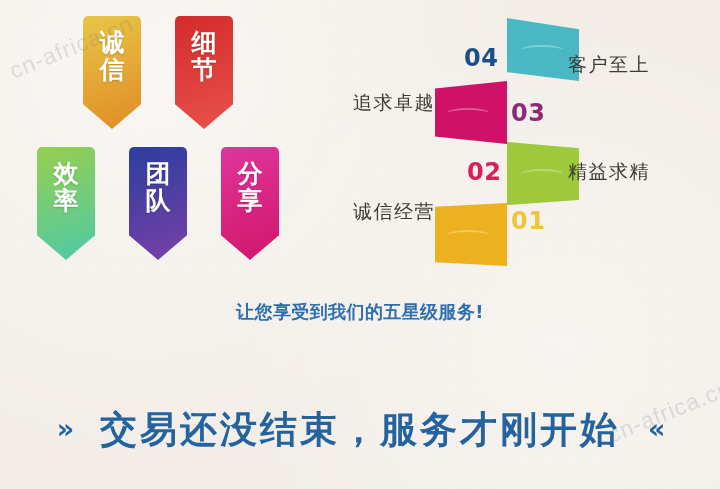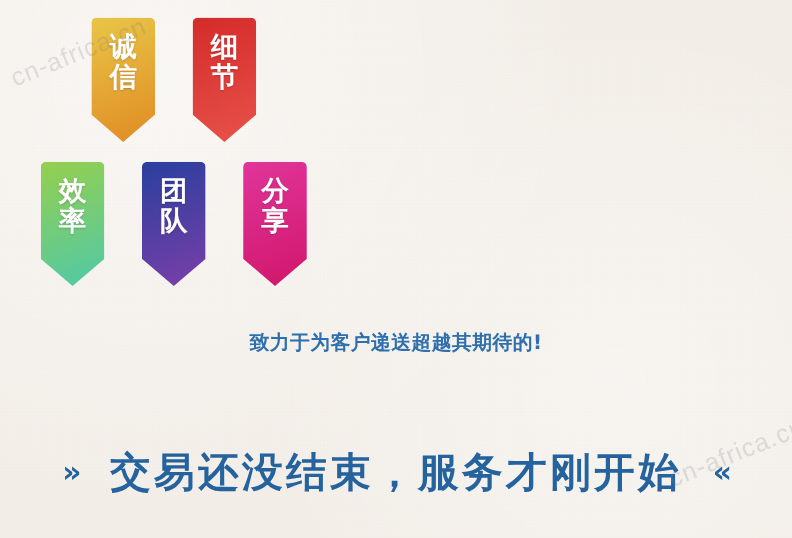--- a/index.html
+++ b/index.html
@@ -258,23 +258,50 @@
       <span class="ch">队</span>
     </div>
 
     <div class="ribbon rb-4" style="background: linear-gradient(160deg, rgb(224, 53, 154) 0%, rgb(209, 22, 107) 100%);">
       <span class="ch">分</span>
       <span class="ch">享</span>
     </div>
 
   </div>
 
+  <div id="steps">
+
+    <div class="step-shape sh-right sh-04" style="background: rgb(73, 184, 196);">
+      <span class="crease"></span>
+    </div>
+    <div class="step-num num-04" style="color: rgb(28, 79, 138);">04</div>
+    <div class="step-label lbl-right lbl-04">客户至上</div>
+
+    <div class="step-shape sh-left sh-03" style="background: rgb(207, 18, 104);">
+      <span class="crease"></span>
+    </div>
+    <div class="step-num num-03" style="color: rgb(142, 42, 122);">03</div>
+    <div class="step-label lbl-left lbl-03">追求卓越</div>
+
+    <div class="step-shape sh-right sh-02" style="background: rgb(157, 201, 59);">
+      <span class="crease"></span>
+    </div>
+    <div class="step-num num-02" style="color: rgb(216, 31, 90);">02</div>
+    <div class="step-label lbl-right lbl-02">精益求精</div>
+
+    <div class="step-shape sh-left sh-01" style="background: rgb(237, 176, 31);">
+      <span class="crease"></span>
+    </div>
+    <div class="step-num num-01" style="color: rgb(240, 197, 58);">01</div>
+    <div class="step-label lbl-left lbl-01">诚信经营</div>
+
+  </div>
 
   <div id="blue-block">
-    <span class="bl-line">致力于为客户递送超越其期待的!</span>
+    <span class="bl-line">让您享受到我们的五星级服务!</span>
   </div>
 
   <div id="headline">
     <span class="arrow">»</span>
     <span class="hl-text">交易还没结束，服务才刚开始</span>
     <span class="arrow">«</span>
   </div>
 
 </div>
 

